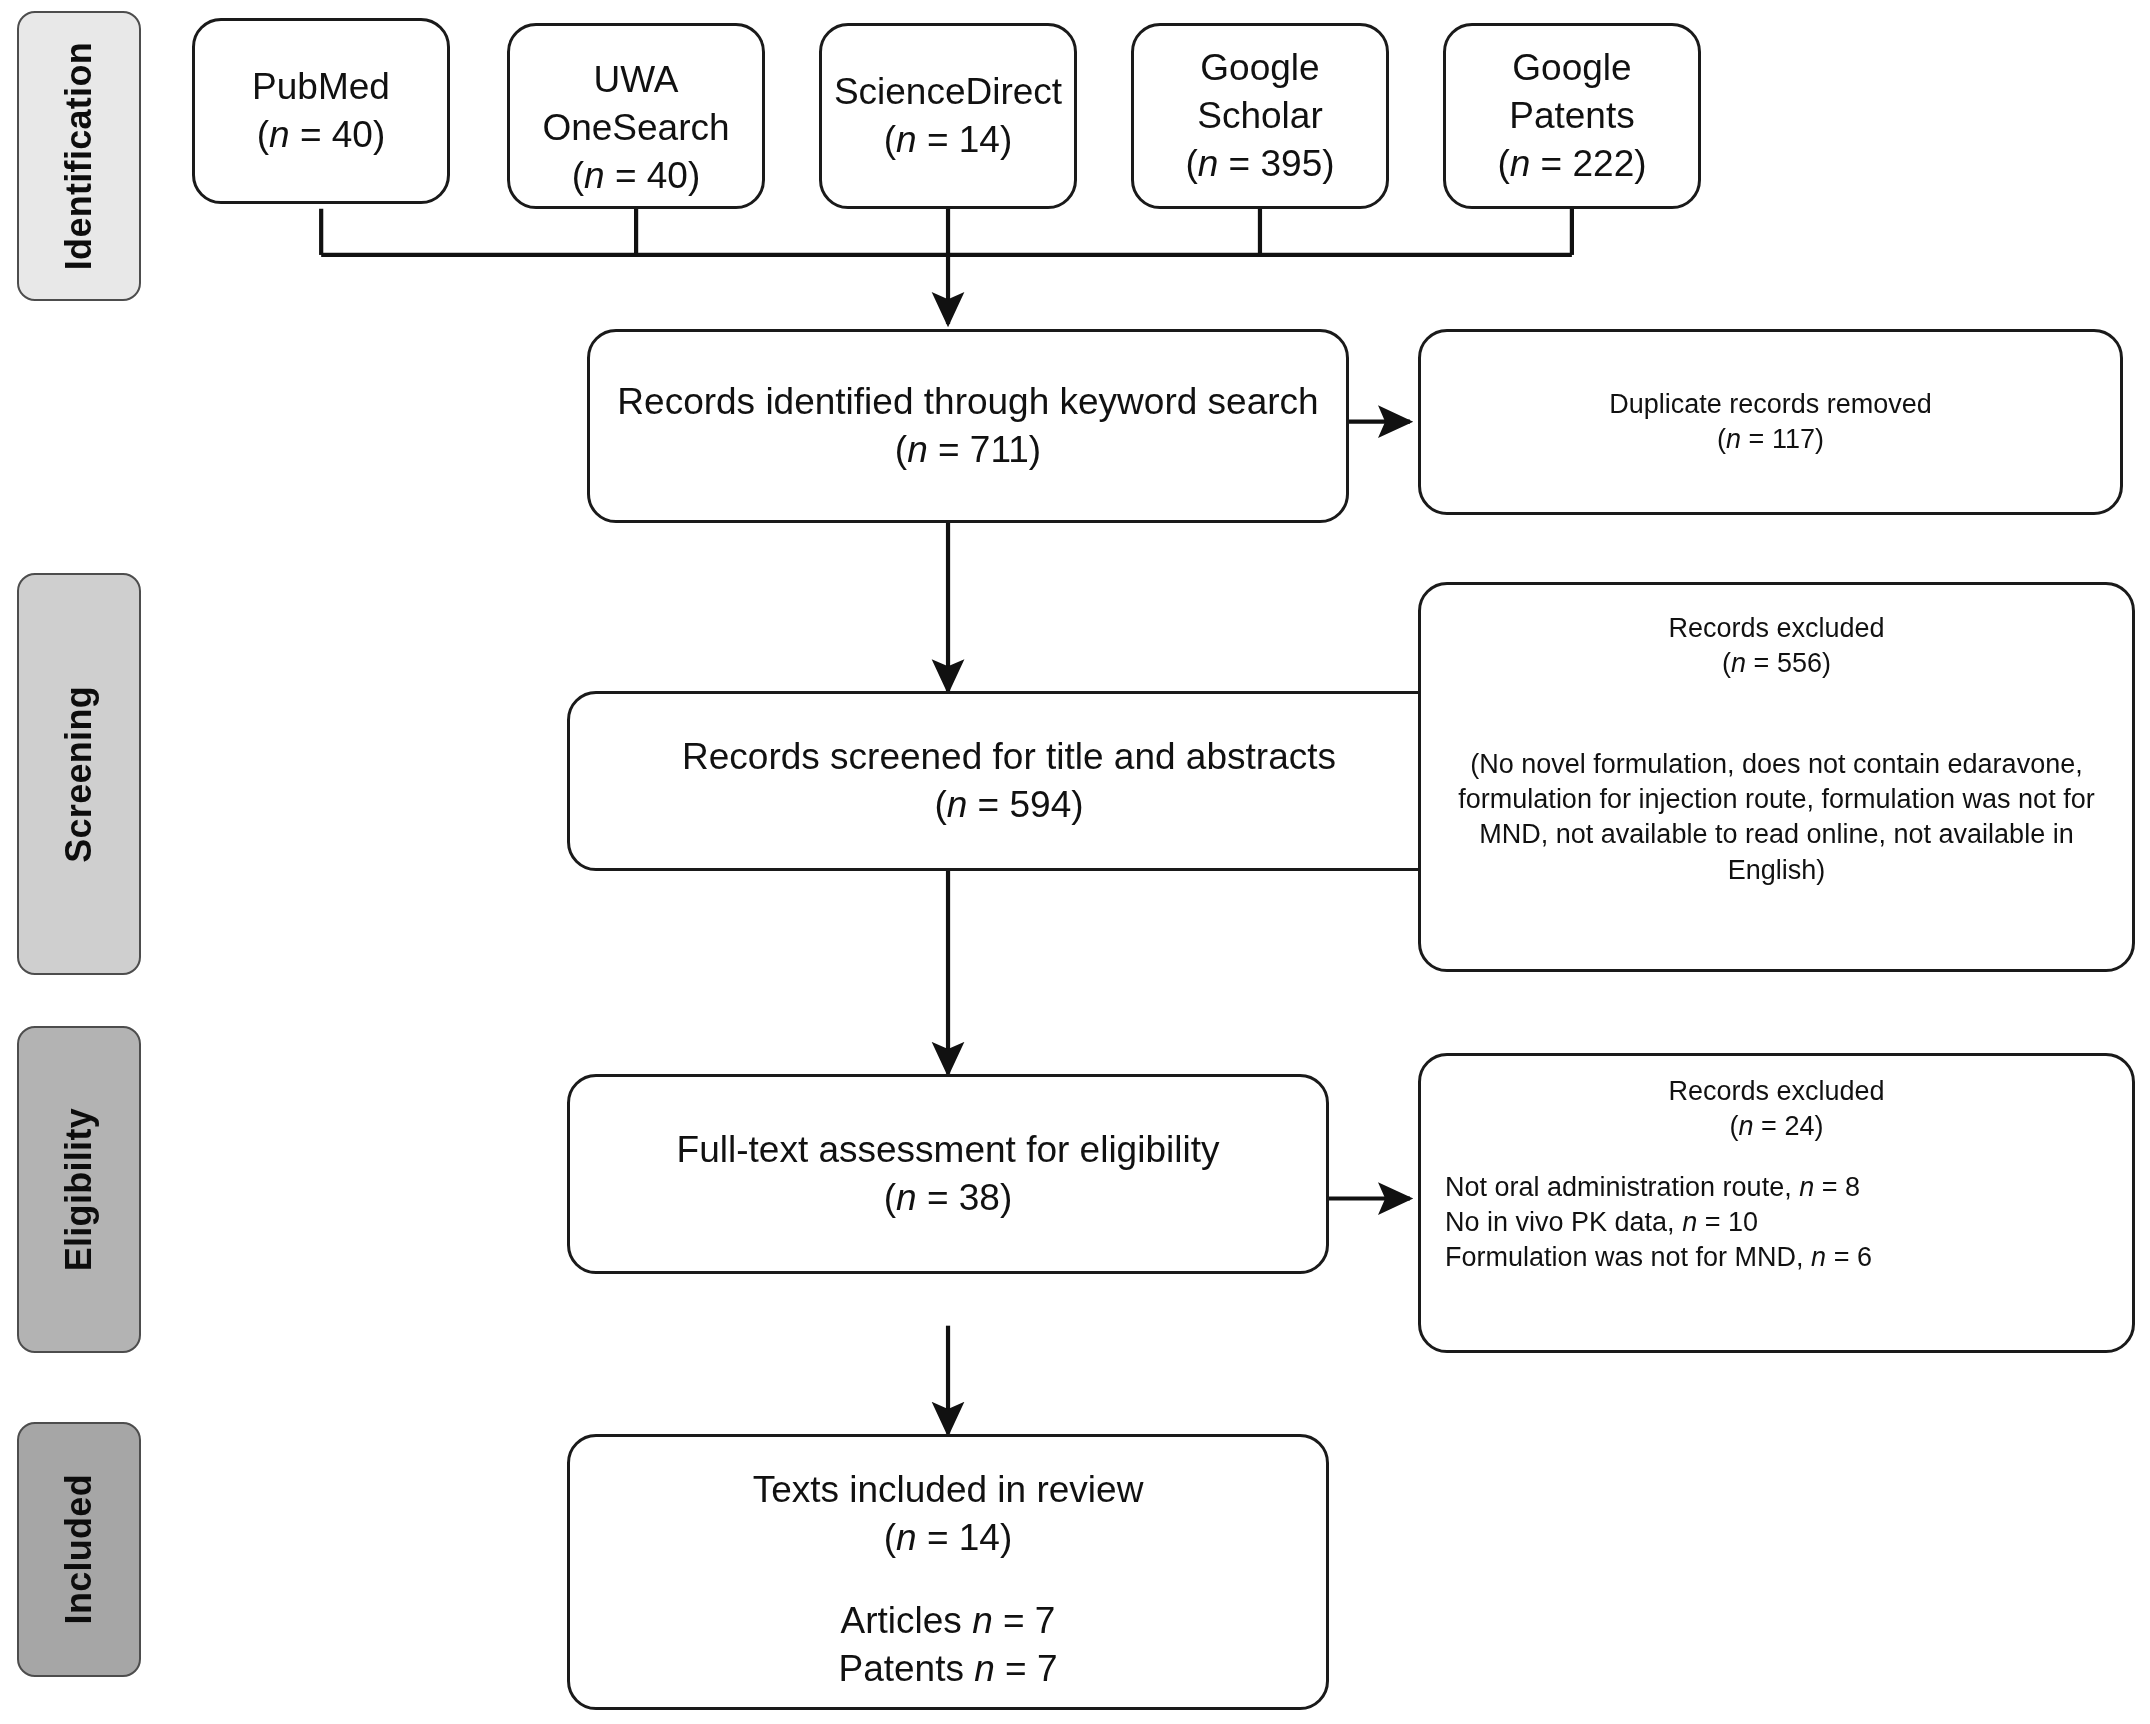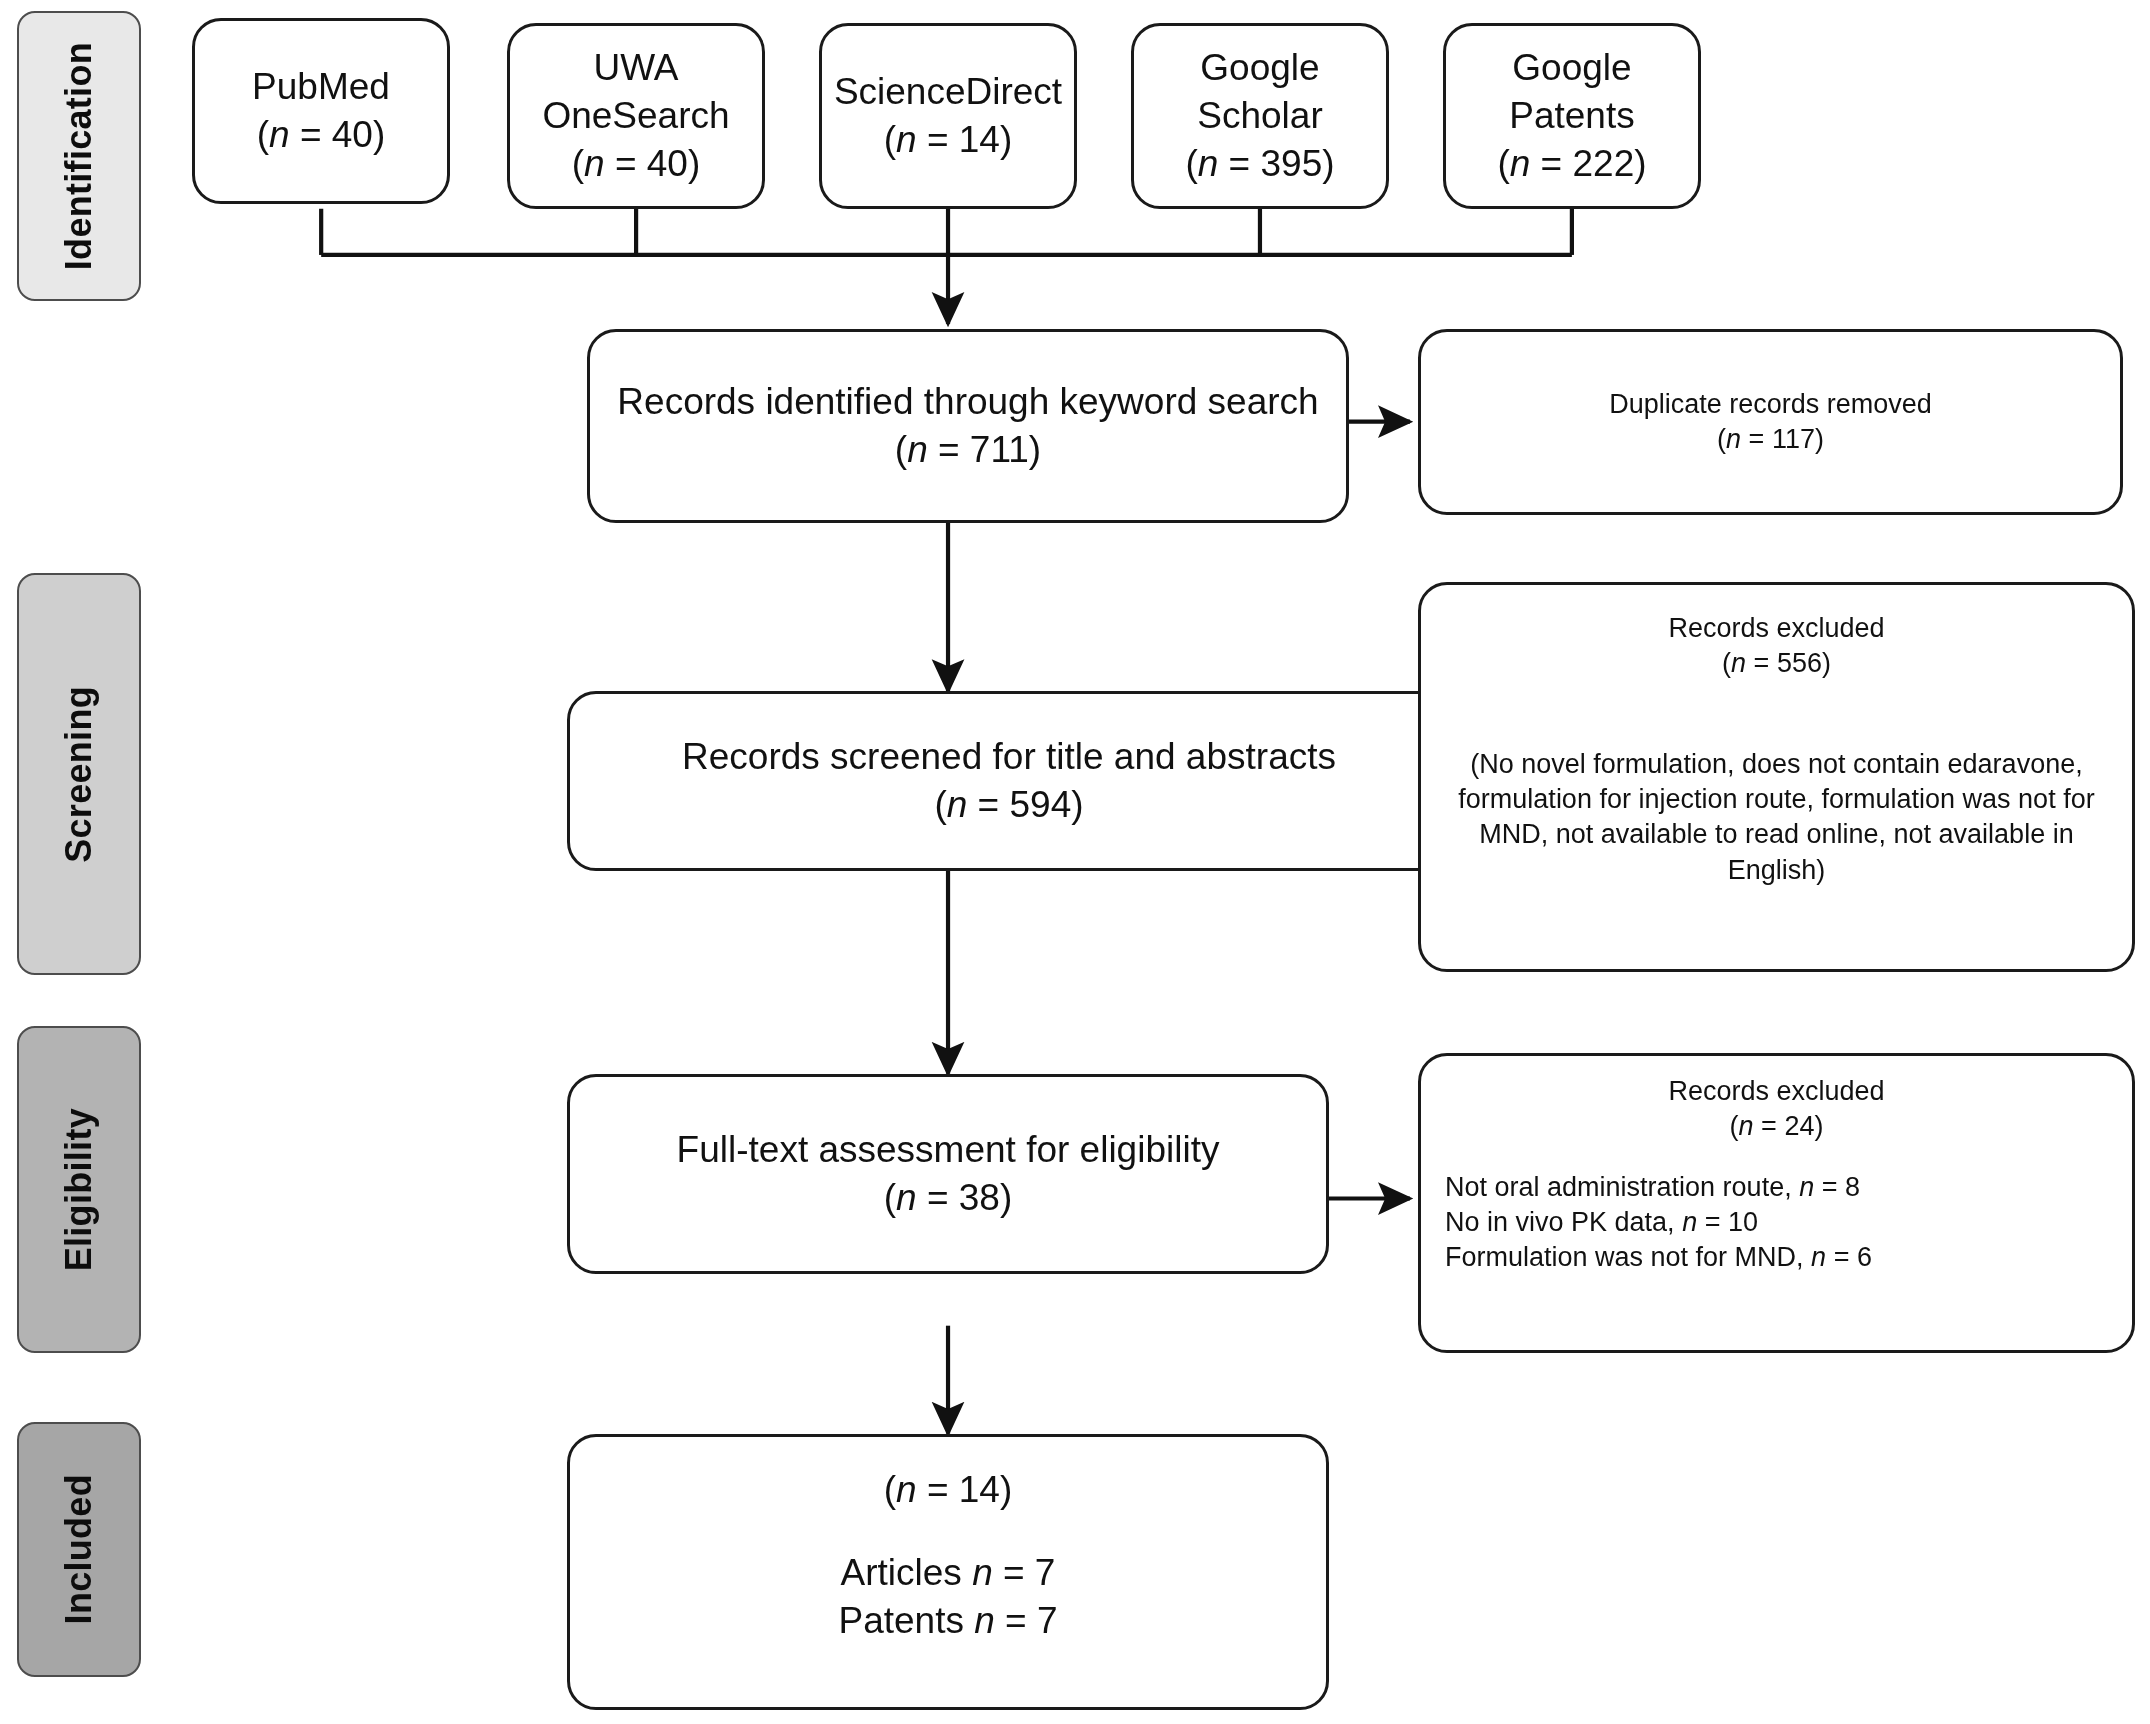--- a/index.html
+++ b/index.html
@@ -117,21 +117,21 @@
   </div>
   <div class="stage-label" style="left:17px; top:1422px; width:124px; height:255px; background:#a6a6a6;">
     <span>Included</span>
   </div>
 
   <div class="node src-node" style="left:192px; top:18px; width:258px; height:186px;">
     <span class="ln">PubMed</span>
     <span class="ln">(<i class="n">n</i> = 40)</span>
   </div>
 
-  <div class="node src-node" style="left:507px; top:23px; width:258px; height:186px;">
+  <div class="node src-node" style="left:507px; top:23px; width:258px; height:186px;justify-content:flex-end;">
     <span class="ln">UWA</span>
     <span class="ln">OneSearch</span>
     <span class="ln">(<i class="n">n</i> = 40)</span>
   </div>
 
   <div class="node src-node" style="left:819px; top:23px; width:258px; height:186px;">
     <span class="ln">ScienceDirect</span>
     <span class="ln">(<i class="n">n</i> = 14)</span>
   </div>
 
@@ -188,20 +188,21 @@
         <span><i class="n">n</i> = 10</span>
       </div>
       <div class="ln">
         <span>Formulation was not for MND,</span>
         <span><i class="n">n</i> = 6</span>
       </div>
     </div>
   </div>
 
   <div class="node mid-node" style="left:567px; top:1434px; width:762px; height:276px; justify-content:flex-start; padding-top:29px;">
+    <span class="ln">Texts included in review</span>
     <span class="ln">(<i class="n">n</i> = 14)</span>
     <span class="gap"></span>
     <div style="text-align:center;">
       <div class="ln">
         <span>Articles</span>
         <span><i class="n">n</i> = 7</span>
       </div>
       <div class="ln">
         <span>Patents</span>
         <span><i class="n">n</i> = 7</span>

